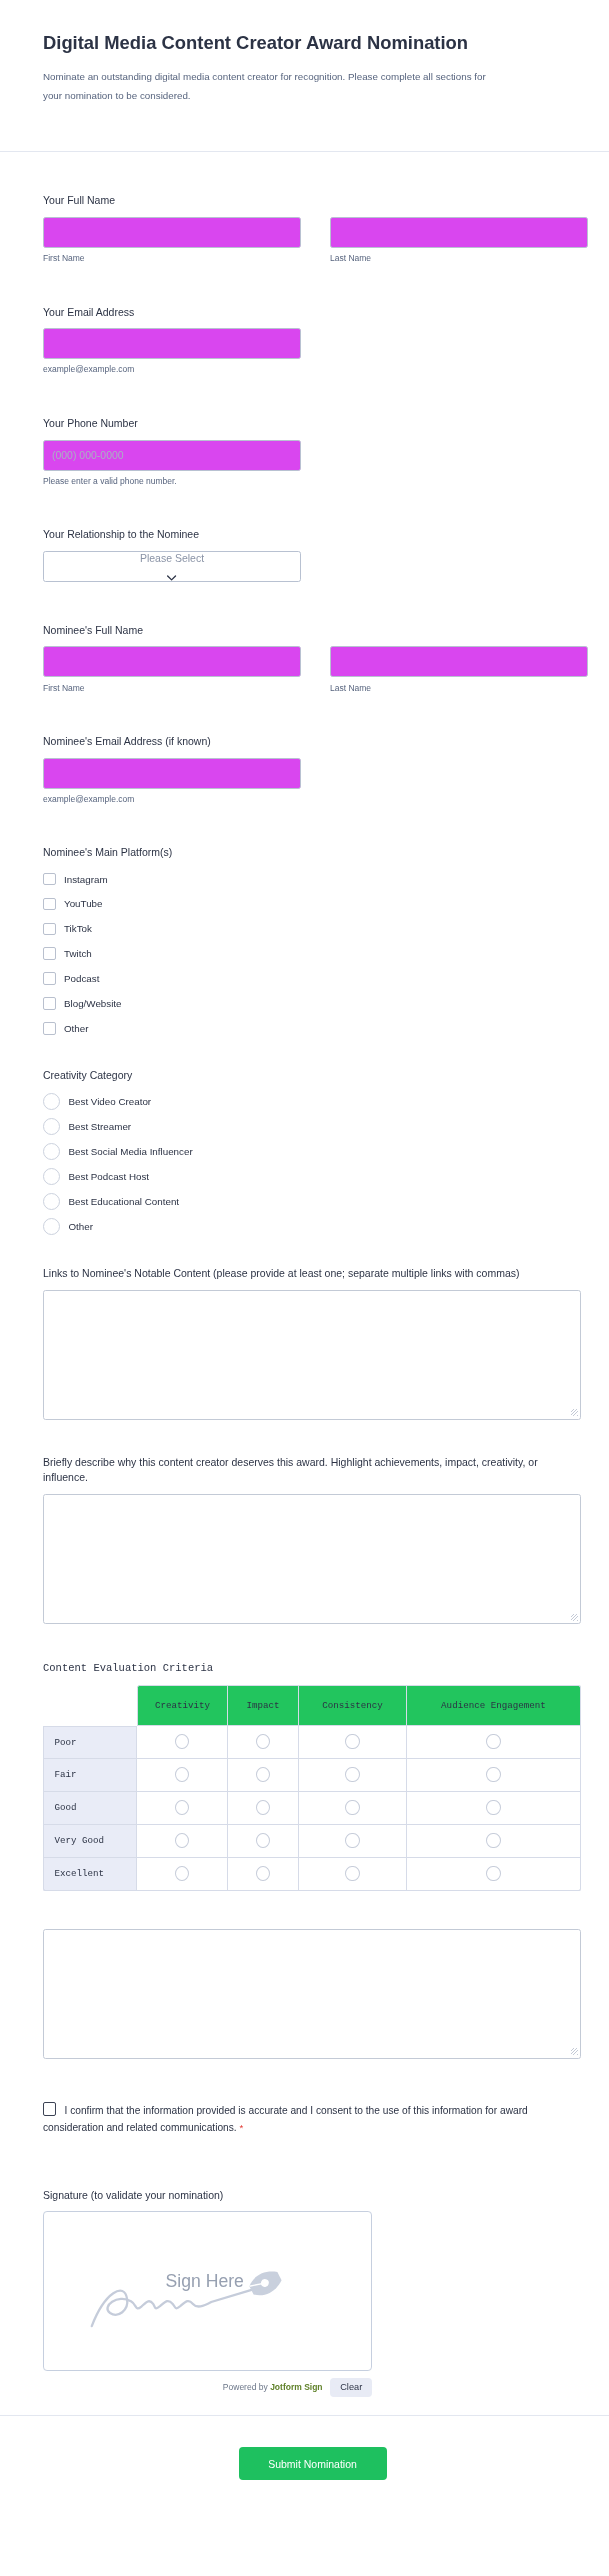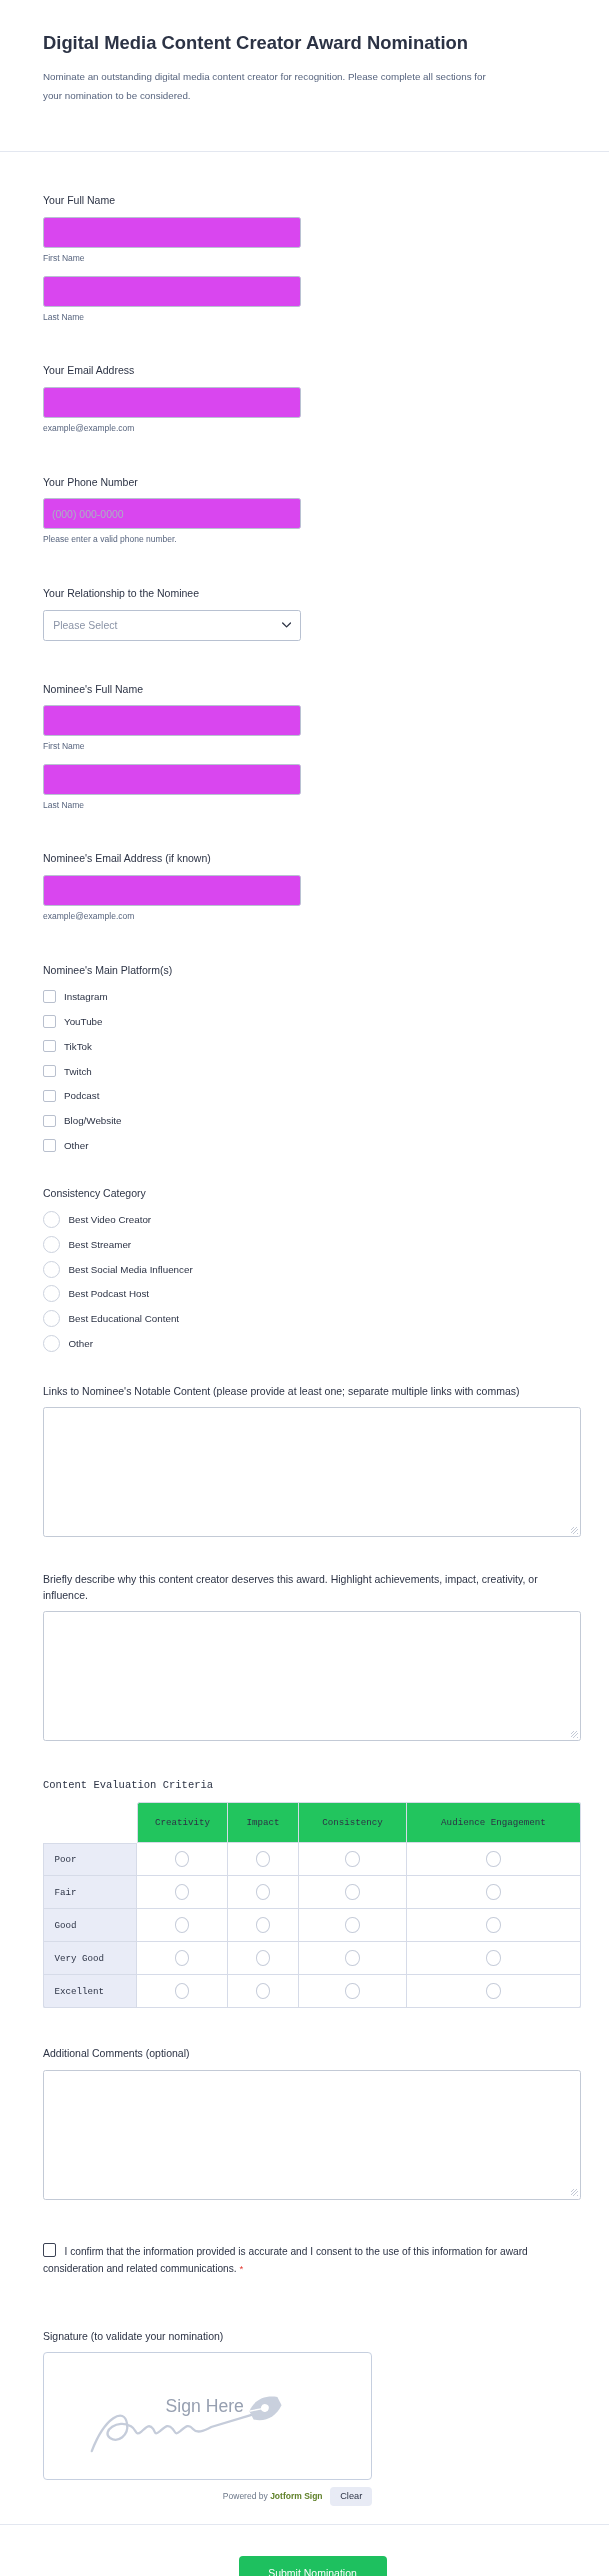--- a/index.html
+++ b/index.html
@@ -30,27 +30,27 @@
   .sub-label { font-size: 8.5px; color: #57647e; margin-top: 5.2px; line-height: 10.5px; }
 
   .text-input {
     display: block; height: 31px; width: 258px;
     border: 0.7px solid #b8c1d1; border-radius: 2.6px; background: #d946ef;
     font-family: inherit; font-size: 10.5px; color: #2c3345; padding: 0 7.9px;
     outline: none;
   }
   .text-input::placeholder { color: #a9b1c2; }
 
-  .name-row { display: flex; gap: 12px; flex-direction: column; }
+  .name-row { display: flex; gap: 29px; }
   .name-col { width: 258px; }
 
   .select-box {
     width: 258px; height: 31px; border: 0.7px solid #b8c1d1; border-radius: 2.6px;
     display: flex; align-items: center; justify-content: space-between;
-    padding: 0 9.2px; cursor: pointer; background: #fff;
+    padding: 0 9.2px; cursor: pointer; background: #fff; flex-direction: column;
   }
   .select-value { font-size: 10.5px; color: #8a93a6; }
   .select-box svg { flex: 0 0 auto; }
 
   .opt-list { display: flex; flex-direction: column; gap: 7.2px; margin-top: 9.2px; }
   .opt { display: flex; align-items: center; gap: 8.5px; min-height: 17.7px; cursor: pointer; }
   .opt-text { font-size: 9.8px; color: #2c3345; }
   .checkbox {
     width: 12.5px; height: 12.5px; border: 0.7px solid #b9c0ce; border-radius: 2px; background: #fff;
     flex: 0 0 auto;
@@ -89,21 +89,21 @@
   
   .consent-row { max-width: 486px; font-size: 10.2px; line-height: 17px; color: #2c3345; }
   .consent-check {
     display: inline-block; vertical-align: -2.6px; width: 13px; height: 13.8px; margin-right: 8.5px;
     border: 1.3px solid #3b4254; border-radius: 2px; background: #fff; cursor: pointer;
   }
   .req-star { color: #e0342c; font-size: 9.8px; }
 
   
   .sig-box {
-    width: 329px; height: 128px; border: 0.7px solid #c6cfdf; border-radius: 3.9px; background: #fff;
+    width: 329px; height: 160px; border: 0.7px solid #c6cfdf; border-radius: 3.9px; background: #fff;
     display: flex; align-items: center; justify-content: center; cursor: crosshair;
   }
   .sig-footer { width: 329px; display: flex; align-items: center; justify-content: flex-end; gap: 7.9px; margin-top: 6.6px; }
   .powered { font-size: 8.5px; color: #6b7688; }
   .powered b { color: #61822b; font-weight: 700; }
   .clear-btn {
     background: #e8ebf5; border: none; border-radius: 3.9px; padding: 4.6px 9.8px;
     font-family: inherit; font-size: 9.2px; color: #2c3345; cursor: pointer;
   }
 
@@ -207,21 +207,21 @@
           <span class="opt-text">Blog/Website</span>
         </label>
       <label class="opt">
           <span class="checkbox"></span>
           <span class="opt-text">Other</span>
         </label>
     </div>
   </div>
 
   <div class="q-tight">
-    <div class="q-label">Consistency Category</div>
+    <div class="q-label">Creativity Category</div>
     <div class="opt-list">
       <label class="opt">
           <span class="radio"></span>
           <span class="opt-text">Best Video Creator</span>
         </label>
       <label class="opt">
           <span class="radio"></span>
           <span class="opt-text">Best Streamer</span>
         </label>
       <label class="opt">
@@ -332,21 +332,20 @@
       <div class="mcell mbody">
           <span class="mradio"></span>
         </div>
       <div class="mcell mbody mbody-last">
           <span class="mradio"></span>
         </div>
     </div>
   </div>
 
   <div class="q-comments q">
-    <div class="q-label">Additional Comments (optional)</div>
     <div class="ta-wrap">
       <textarea class="big-text" style=""></textarea>
     </div>
   </div>
 
   <div class="q-consent">
     <label class="consent-row"><span class="consent-check"></span><span>I confirm that the information provided is accurate and I consent to the use of this information for award consideration and related communications.</span> <span class="req-star">*</span></label>
   </div>
 
   <div class="q-signature">

